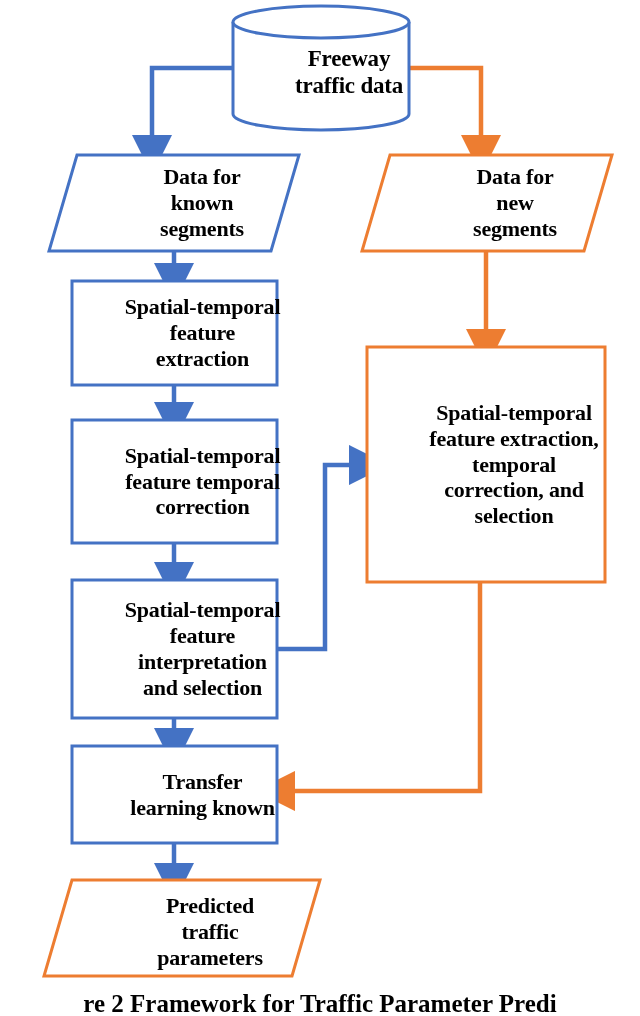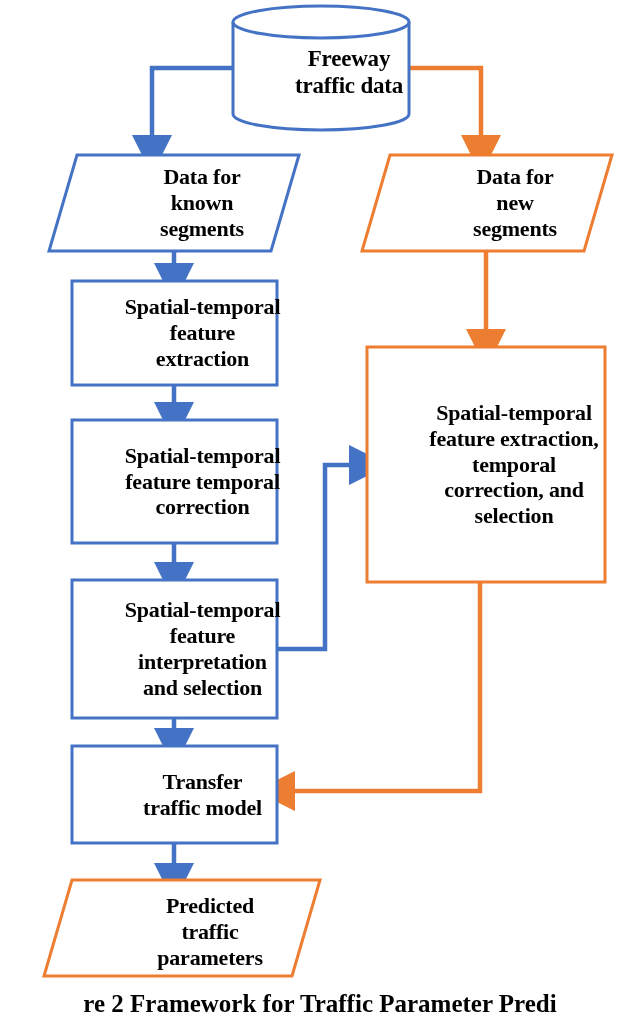--- a/index.html
+++ b/index.html
@@ -136,21 +136,21 @@
 interpretation
 and selection</div>
 
   <div class="node-label" style="left:367px; top:347px; width:238px; height:235px; font-size:22px;">Spatial-temporal
 feature extraction,
 temporal
 correction,  and
 selection</div>
 
   <div class="node-label" style="left:72px; top:746px; width:205px; height:97px; font-size:22px;">Transfer
-traffic model</div>
+learning known</div>
 
   <div class="node-label" style="left:44px; top:880px; width:276px; height:104px; font-size:22px;">Predicted
 traffic
 parameters</div>
 
   <div class="caption" style="top:990px; font-size:25px;">re 2 Framework for Traffic Parameter Predi</div>
 
 </div>
 
 </body></html>

